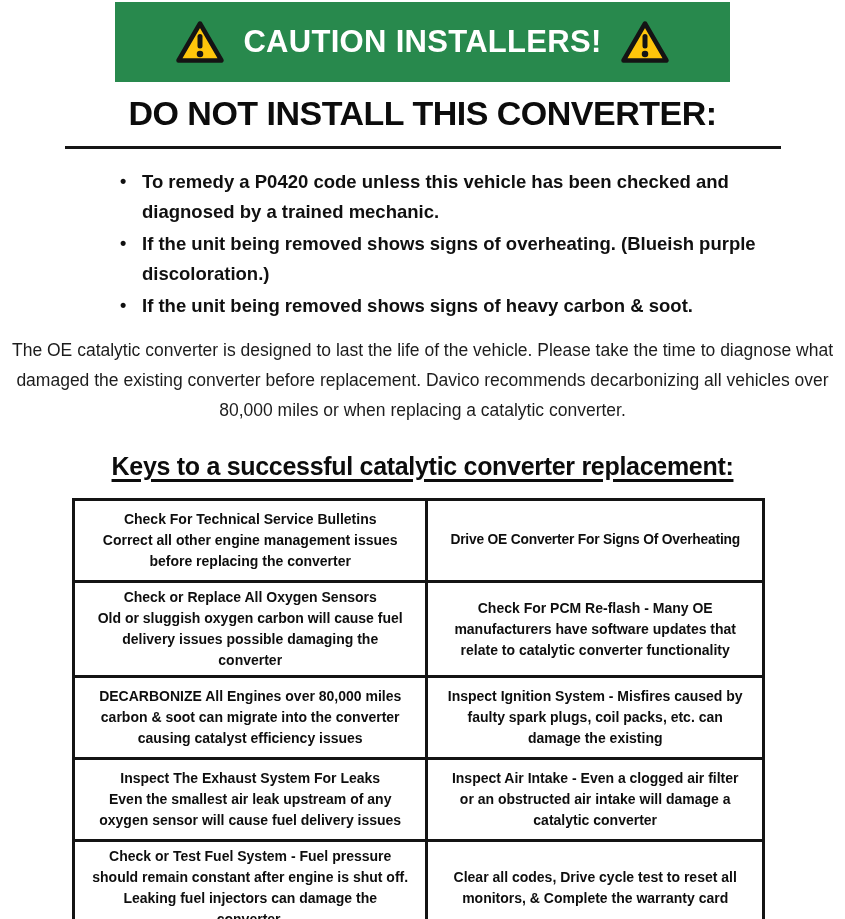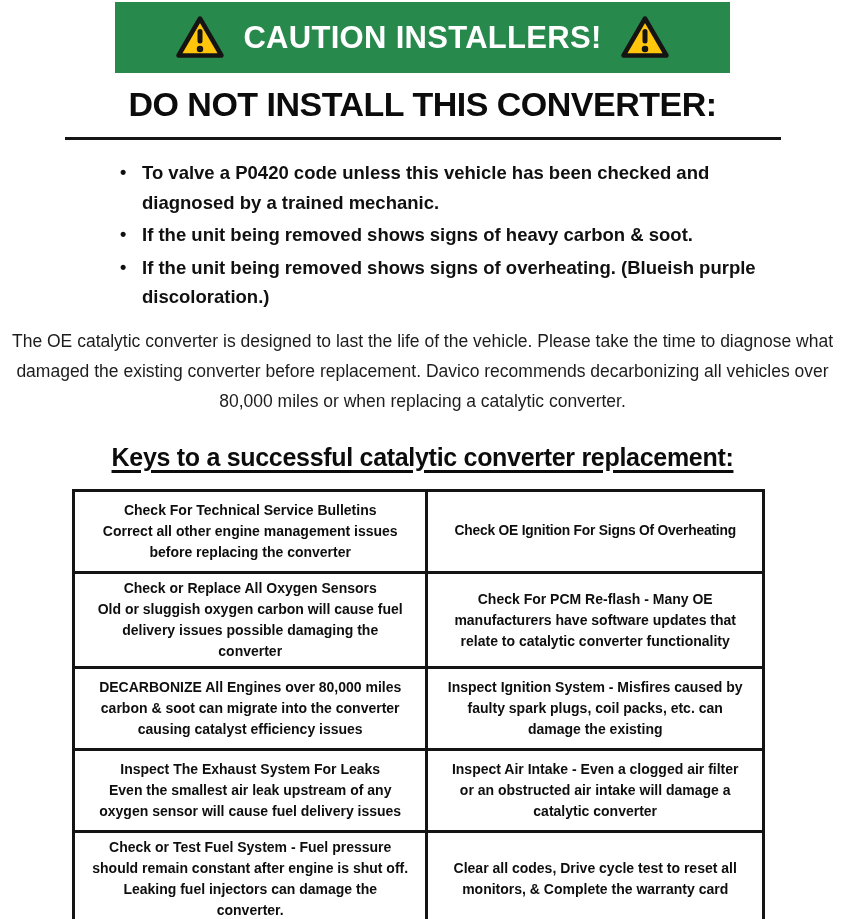--- a/index.html
+++ b/index.html
@@ -10,21 +10,21 @@
     background: #ffffff;
     overflow: hidden;
     font-family: "Liberation Sans", sans-serif;
     color: #111;
   }
 
   
   .banner {
     margin: 2px auto 0 auto;
     width: 615px;
-    height: 71px;
+    height: 80px;
     background: #28894d;
     display: flex;
     align-items: center;
     justify-content: center;
     gap: 18px;
   }
   .banner-title {
     color: #ffffff;
     font-weight: bold;
     font-size: 31px;
@@ -141,35 +141,35 @@
       <rect x="45" y="28" width="10" height="29" rx="5" fill="#141414"></rect>
       <circle cx="50" cy="68" r="6.5" fill="#141414"></circle>
     </svg>
   </div>
 
   <h1 class="headline">DO NOT INSTALL THIS CONVERTER:</h1>
 
   <div class="divider"></div>
 
   <ul class="bullet-list">
-    <li>To valve a P0420 code unless this vehicle has been checked and diagnosed by a trained mechanic.</li>
+    <li>To remedy a P0420 code unless this vehicle has been checked and diagnosed by a trained mechanic.</li>
+    <li>If the unit being removed shows signs of overheating. (Blueish purple discoloration.)</li>
     <li>If the unit being removed shows signs of heavy carbon &amp; soot.</li>
-    <li>If the unit being removed shows signs of overheating. (Blueish purple discoloration.)</li>
   </ul>
 
   <p class="intro">The OE catalytic converter is designed to last the life of the vehicle. Please take the time to diagnose what damaged the existing converter before replacement. Davico recommends decarbonizing all vehicles over 80,000 miles or when replacing a catalytic converter.</p>
 
   <h2 class="keys-heading">Keys to a successful catalytic converter replacement:</h2>
 
   <table class="keys-table">
     <tbody>
       <tr>
         <td>Check For Technical Service Bulletins
 Correct all other engine management issues before replacing the converter</td>
-        <td class="cell-large">Check OE Ignition For Signs Of Overheating</td>
+        <td class="cell-large">Drive OE Converter For Signs Of Overheating</td>
       </tr>
       <tr>
         <td>Check or Replace All Oxygen Sensors
 Old or sluggish oxygen carbon will cause fuel delivery issues possible damaging the converter</td>
         <td>Check For PCM Re-flash - Many OE manufacturers have software updates that relate to catalytic converter functionality</td>
       </tr>
       <tr>
         <td>DECARBONIZE All Engines over 80,000 miles carbon &amp; soot can migrate into the converter causing catalyst efficiency issues</td>
         <td>Inspect Ignition System - Misfires caused by faulty spark plugs, coil packs, etc. can damage the existing</td>
       </tr>

